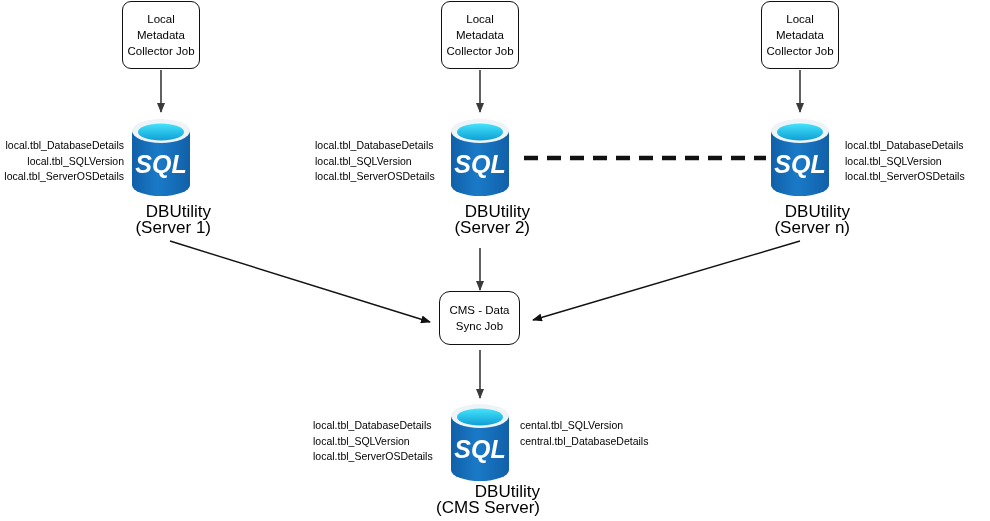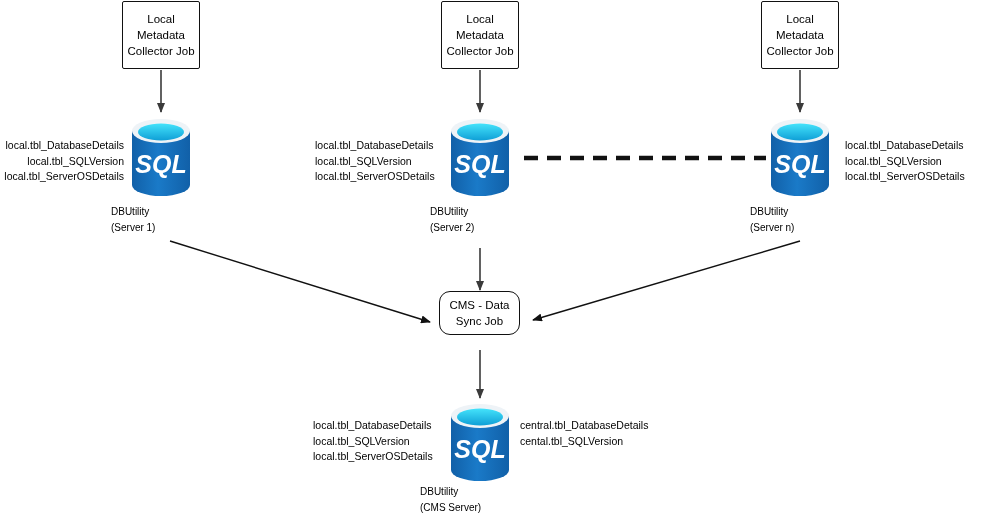--- a/index.html
+++ b/index.html
@@ -22,21 +22,21 @@
     left: 0;
     top: 0;
     width: 990px;
     height: 521px;
     pointer-events: none;
   }
   .job-box {
     position: absolute;
     box-sizing: border-box;
     border: 1.4px solid #111111;
-    border-radius: 2px;
+    border-radius: 9px;
     background: #ffffff;
     display: flex;
     align-items: center;
     justify-content: center;
     text-align: center;
     font-size: 11.5px;
     line-height: 16px;
     color: #000000;
     white-space: pre-line;
   }
@@ -54,22 +54,22 @@
     line-height: 16px;
     color: #000000;
     white-space: pre-line;
   }
   .db-icon {
     position: absolute;
     font-style: italic;
   }
   .node-caption {
     position: absolute;
-    text-align: left;
-    font-size: 10px;
+    text-align: right;
+    font-size: 17px;
     line-height: 16px;
     color: #000000;
     white-space: pre-line;
   }
   .table-list {
     position: absolute;
     font-size: 10.5px;
     line-height: 15.5px;
     color: #000000;
     white-space: nowrap;
@@ -215,21 +215,21 @@
     </svg>
   </div>
   <div class="node-caption" style="left:750px; top:204px; width:100px;">DBUtility
 (Server n)</div>
   <div class="table-list" style="left:845px; top:138px; width:140px;">
     <span class="tbl-row">local.tbl_DatabaseDetails</span>
     <span class="tbl-row">local.tbl_SQLVersion</span>
     <span class="tbl-row">local.tbl_ServerOSDetails</span>
   </div>
 
-  <div class="sync-box" style="left:439px; top:291px; width:81px; height:44px;">CMS - Data
+  <div class="sync-box" style="left:439px; top:291px; width:81px; height:54px;">CMS - Data
 Sync Job</div>
 
   <div class="db-icon" style="left:447px; top:402px; width:66px; height:82px;">
     <svg viewBox="0 0 66 82" width="66" height="82" xmlns="http://www.w3.org/2000/svg">
       <defs>
         <linearGradient id="bodyGrad4" x1="0" y1="0" x2="1" y2="0">
           <stop offset="0%" stop-color="#1160a8"></stop>
           <stop offset="45%" stop-color="#1a7ac8"></stop>
           <stop offset="100%" stop-color="#1160a8"></stop>
         </linearGradient>
@@ -247,17 +247,17 @@
   <div class="node-caption" style="left:420px; top:484px; width:120px;">DBUtility
 (CMS Server)</div>
 
   <div class="table-list" style="left:313px; top:418px; width:130px;">
     <span class="tbl-row">local.tbl_DatabaseDetails</span>
     <span class="tbl-row">local.tbl_SQLVersion</span>
     <span class="tbl-row">local.tbl_ServerOSDetails</span>
   </div>
 
   <div class="table-list" style="left:520px; top:418px; width:150px;">
+    <span class="tbl-row">cental.tbl_SQLVersion</span>
     <span class="tbl-row">central.tbl_DatabaseDetails</span>
-    <span class="tbl-row">cental.tbl_SQLVersion</span>
   </div>
 
 </div>
 
 </body></html>

